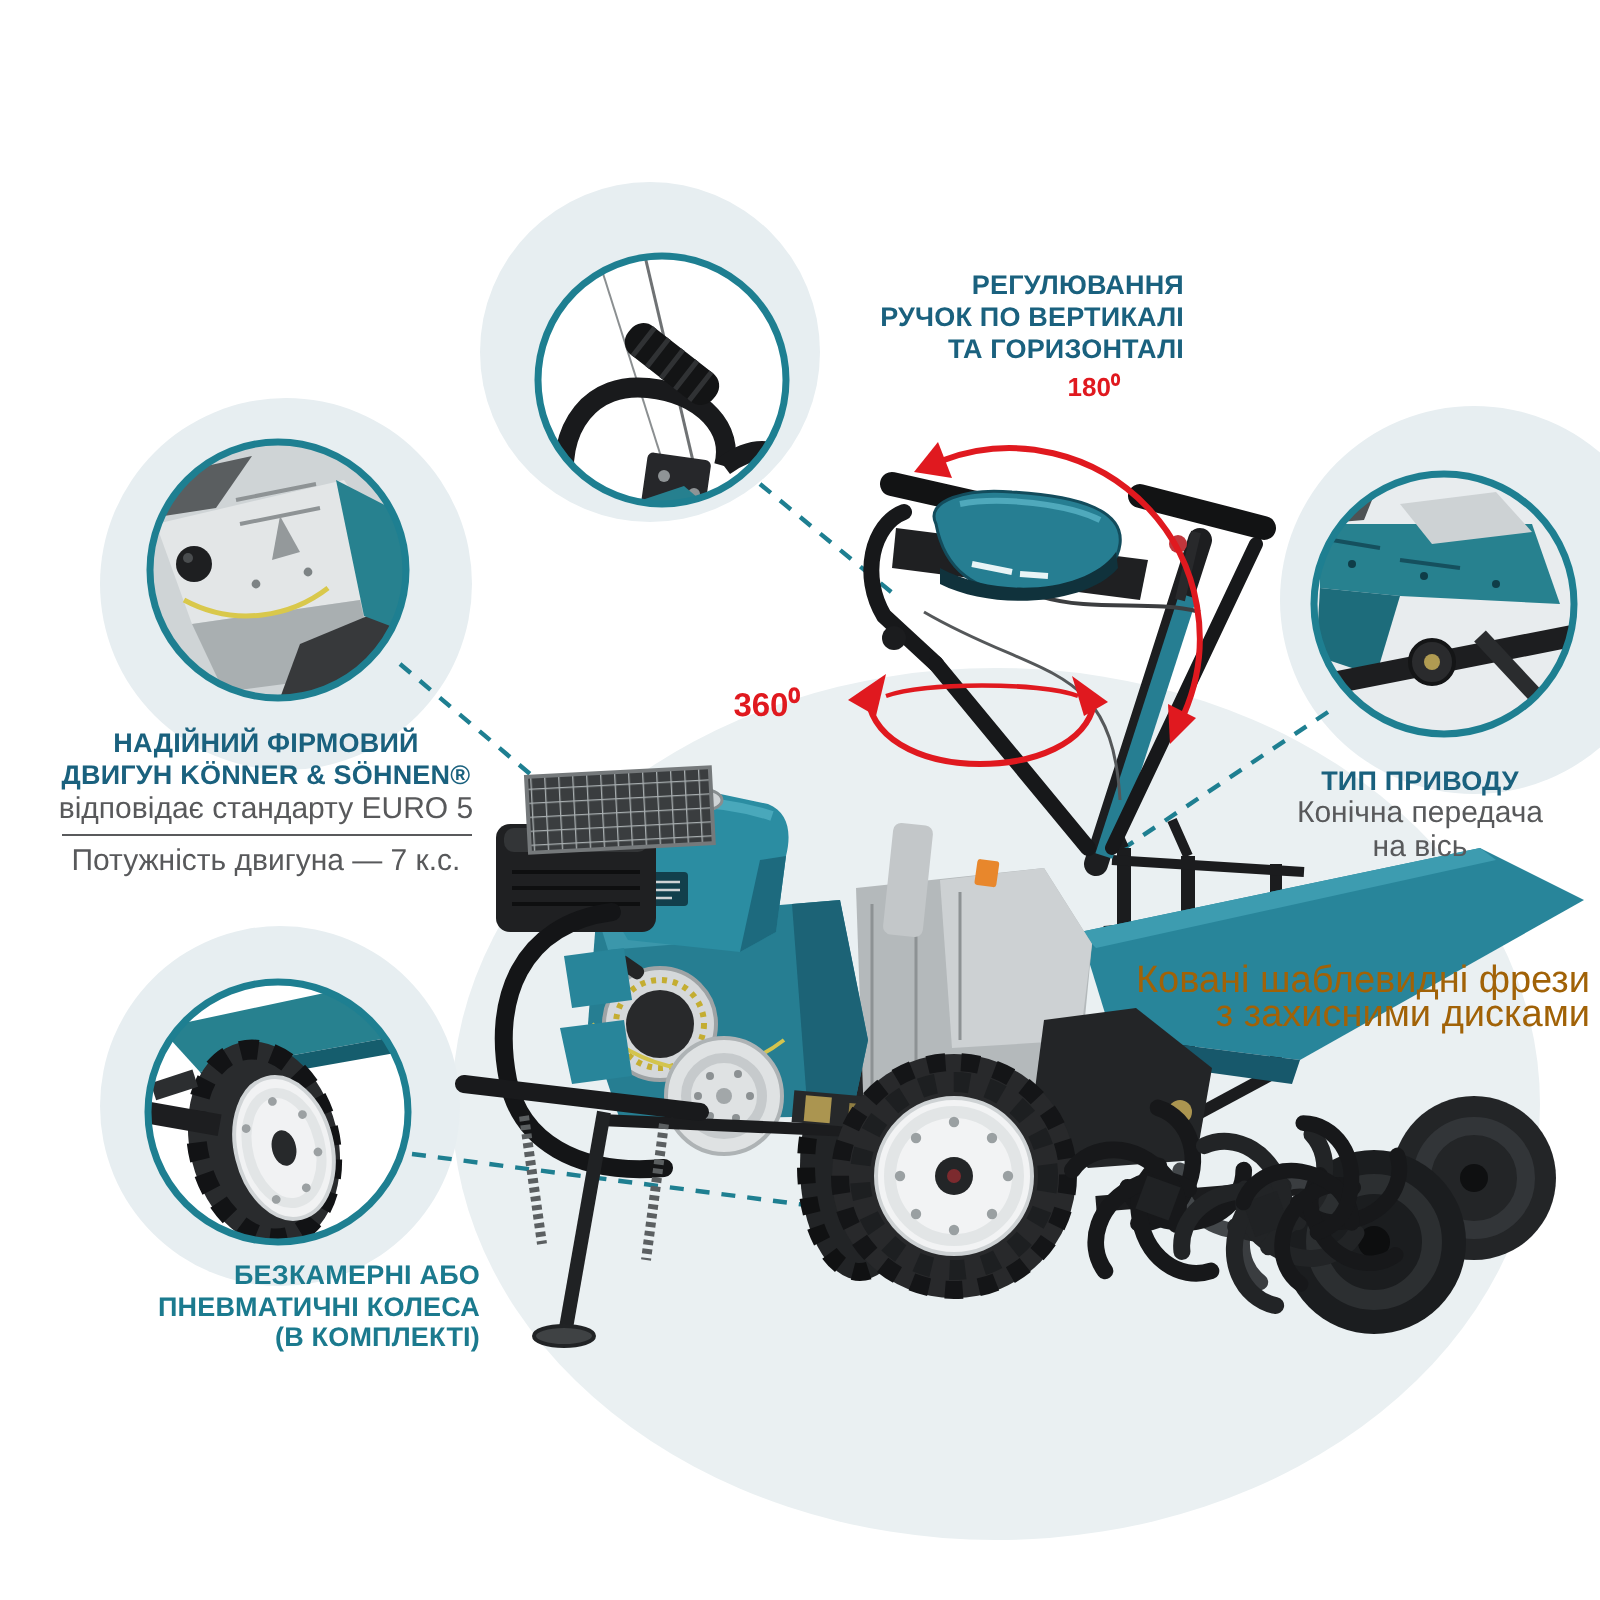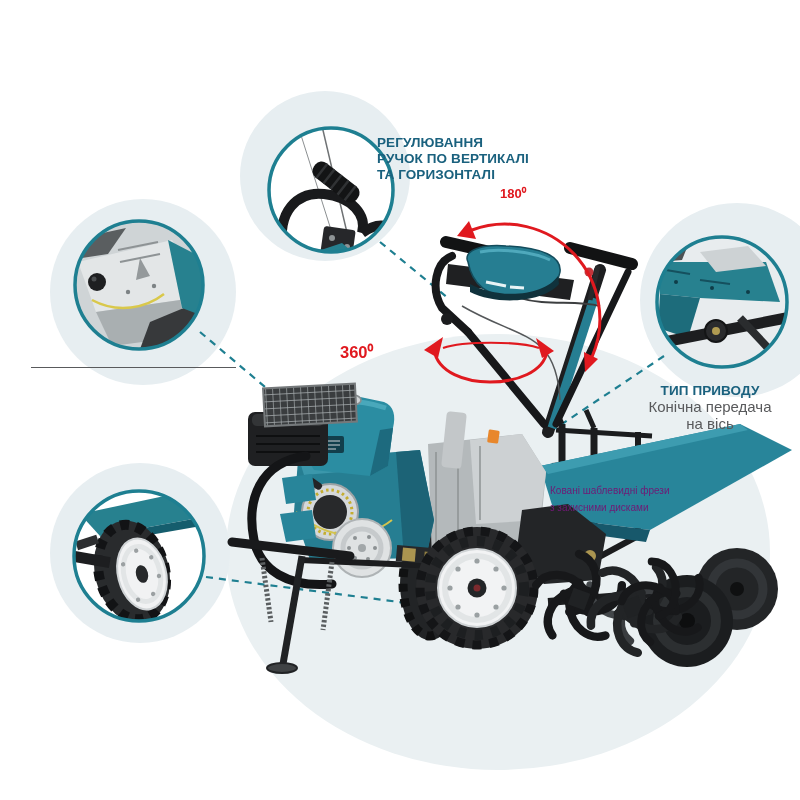--- a/index.html
+++ b/index.html
@@ -1,23 +1,23 @@
 <!DOCTYPE html>
 <html style="--accent_teal: #1e7f91; --heading_blue: #1a617e; --heading_teal: #1b7a8e; --body_gray: #58595b; --arrow_red: #e0191f; --machine_teal: #27818f; --halo: #e7eef1; --bg_ellipse: #eaf0f2;"><head>
 <meta charset="utf-8">
 <style>
   html,body{margin:0;padding:0;background:#fff;}
   .canvas{position:relative;width:800px;height:800px;background:#ffffff;overflow:hidden;
           font-family:"Liberation Sans",sans-serif;}
   .canvas svg{position:absolute;left:0;top:0;}
-  .lbl{position:absolute;white-space:pre-line;text-align:left;}
+  .lbl{position:absolute;white-space:pre-line;text-align:right;}
   .h-blue{font-weight:bold;font-size:13.5px;line-height:16px;color:var(--heading_blue,#1a617e);letter-spacing:.1px;}
   .h-teal{font-weight:bold;font-size:13.5px;line-height:15.5px;color:var(--heading_teal,#1b7a8e);letter-spacing:.1px;}
   .g-txt{font-size:15px;line-height:18px;color:var(--body_gray,#58595b);}
-  .g-dark{font-size:10px;line-height:16.5px;color:#701a75;}
+  .g-dark{font-size:19px;line-height:16.5px;color:#a16207;}
   .red{font-weight:bold;color:var(--arrow_red,#e0161c);}
   .blk{position:absolute;text-align:center;}
   .blk .h-blue{position:static;}
   .divider{width:205px;border-top:1.5px solid #595a5c;margin:3px auto 4px auto;height:0;}
 </style>
 </head>
 <body>
 
 <div class="canvas">
 
@@ -327,26 +327,33 @@
 
 <div class="lbl h-blue" style="left:377px;top:135px;width:215px;">РЕГУЛЮВАННЯ
 РУЧОК ПО ВЕРТИКАЛІ
 ТА ГОРИЗОНТАЛІ</div>
 
 <div class="lbl red" style="left:500px;top:184px;width:60px;font-size:13px;">180⁰</div>
 
 <div class="lbl red" style="left:340px;top:340px;width:60px;font-size:16.5px;">360⁰</div>
 
 <div class="blk" style="left:18px;top:364px;width:230px;">
+  <div class="h-blue" style="white-space:pre-line;">НАДІЙНИЙ ФІРМОВИЙ
+ДВИГУН KÖNNER &amp; SÖHNEN®</div>
+  <div class="g-txt" style="white-space:pre-line;">відповідає стандарту EURO 5</div>
   <div class="divider"></div>
+  <div class="g-txt" style="white-space:pre-line;">Потужність двигуна — 7 к.с.</div>
 </div>
 
 <div class="blk" style="left:610px;top:383px;width:200px;">
   <div class="h-blue" style="white-space:pre-line;">ТИП ПРИВОДУ</div>
   <div class="g-txt" style="white-space:pre-line;line-height:16.5px;">Конічна передача
 на вісь</div>
 </div>
 
 <div class="lbl g-dark" style="left:550px;top:483px;width:245px;">Ковані шаблевидні фрези
 з захисними дисками</div>
 
+<div class="lbl h-teal" style="left:25px;top:630px;width:215px;">БЕЗКАМЕРНІ АБО
+ПНЕВМАТИЧНІ КОЛЕСА
+(В КОМПЛЕКТІ)</div>
 
 </div>
 
 </body></html>

